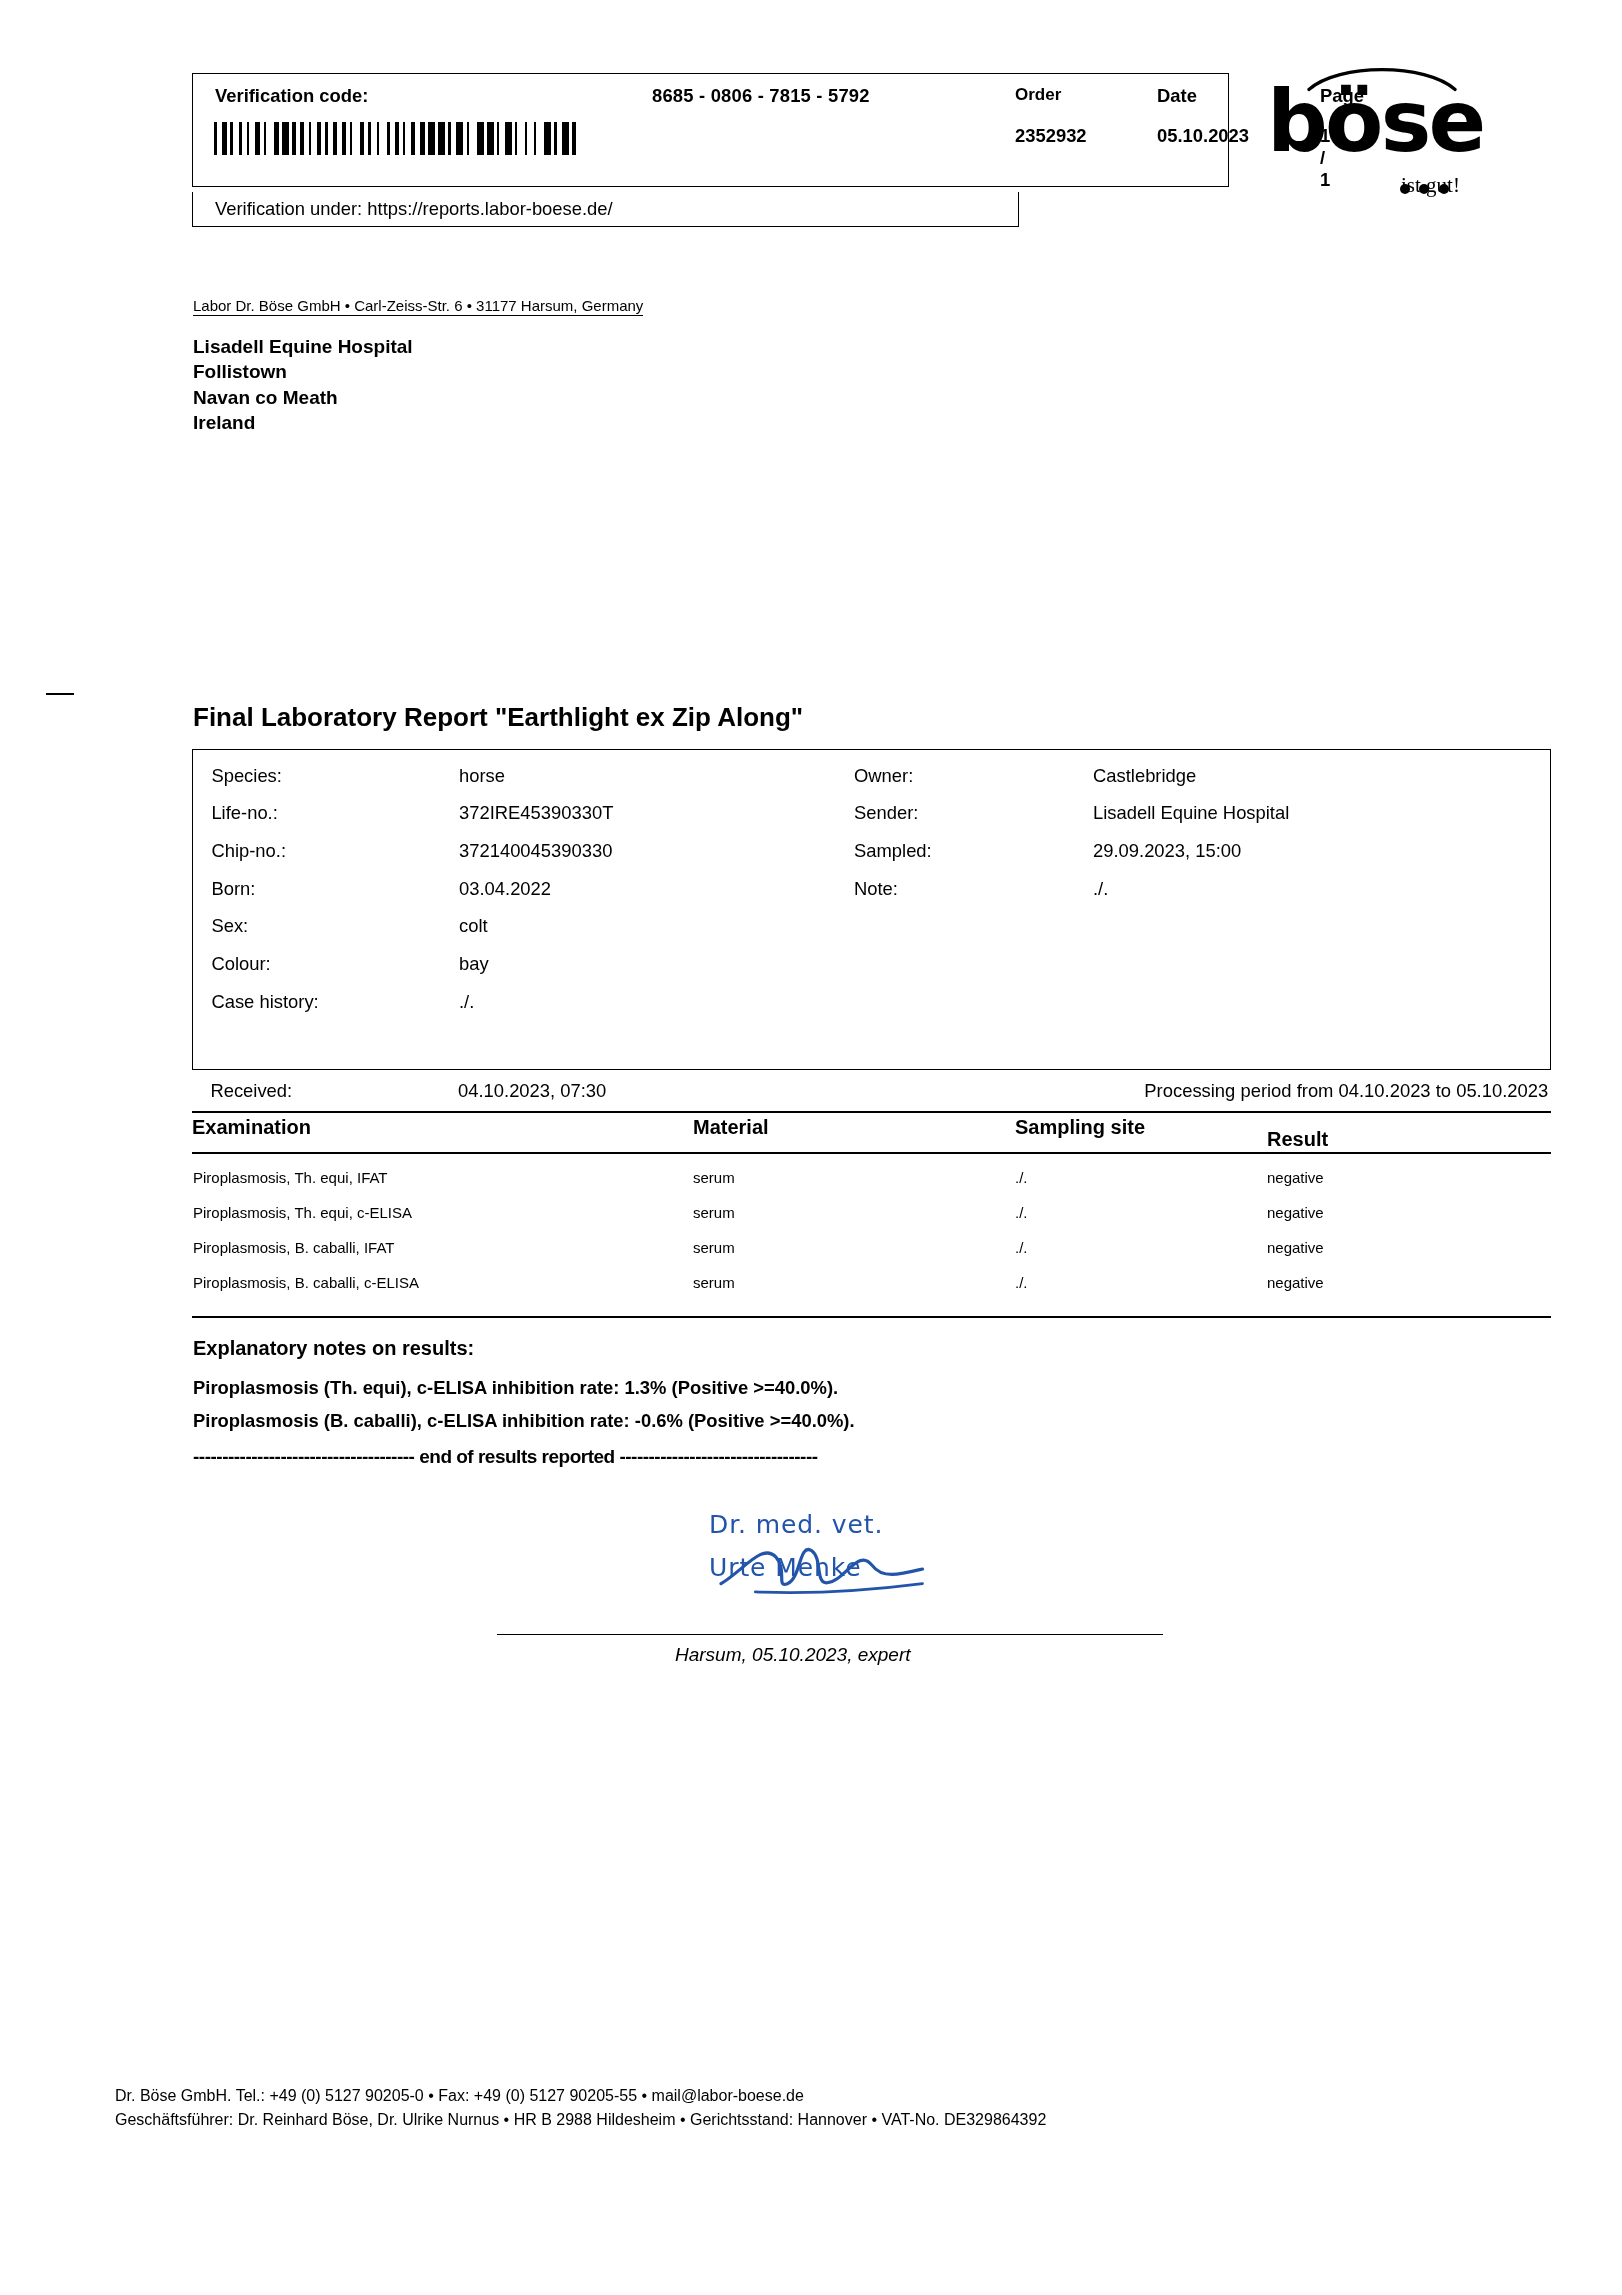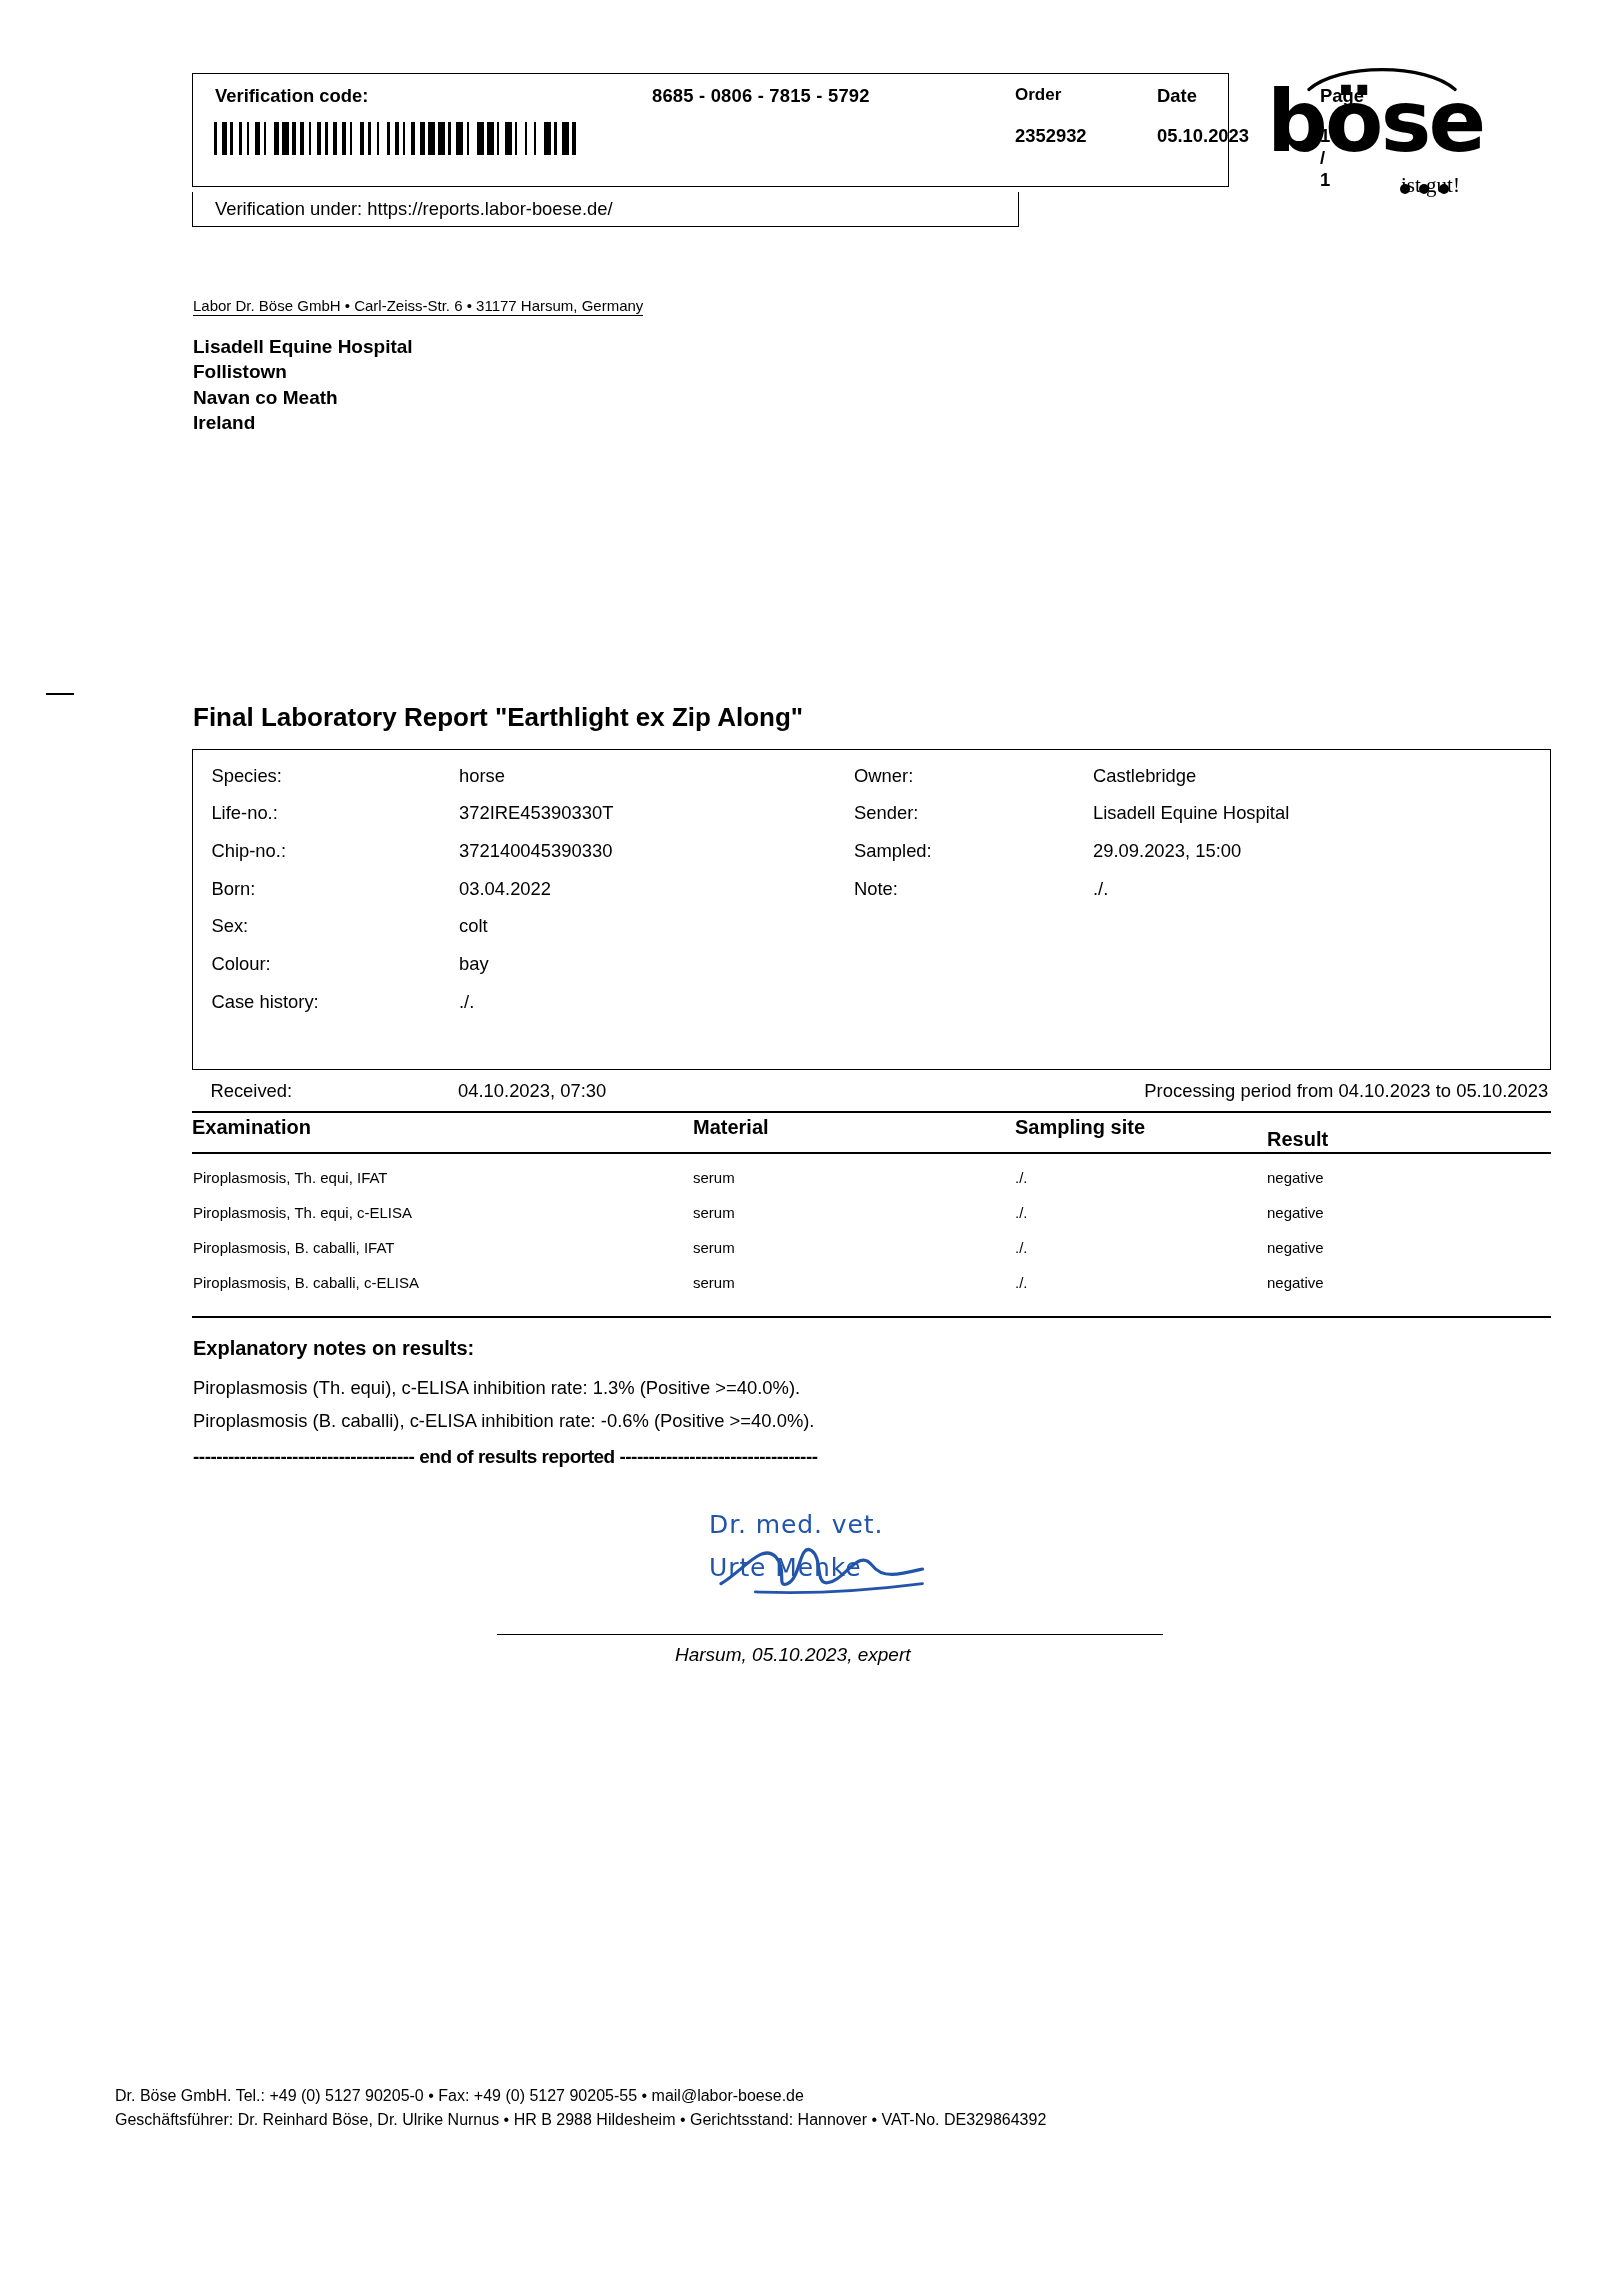--- a/index.html
+++ b/index.html
@@ -269,20 +269,21 @@
     position: absolute;
     left: 193px;
     top: 1337px;
     font-size: 20px;
     font-weight: bold;
   }
   .note-line {
     position: absolute;
     left: 193px;
     font-size: 18.4px;
+    font-weight: bold;
   }
   .end-line {
     position: absolute;
     left: 193px;
     top: 1446px;
     font-size: 19px;
     font-weight: bold;
     letter-spacing: -0.5px;
     white-space: nowrap;
   }

